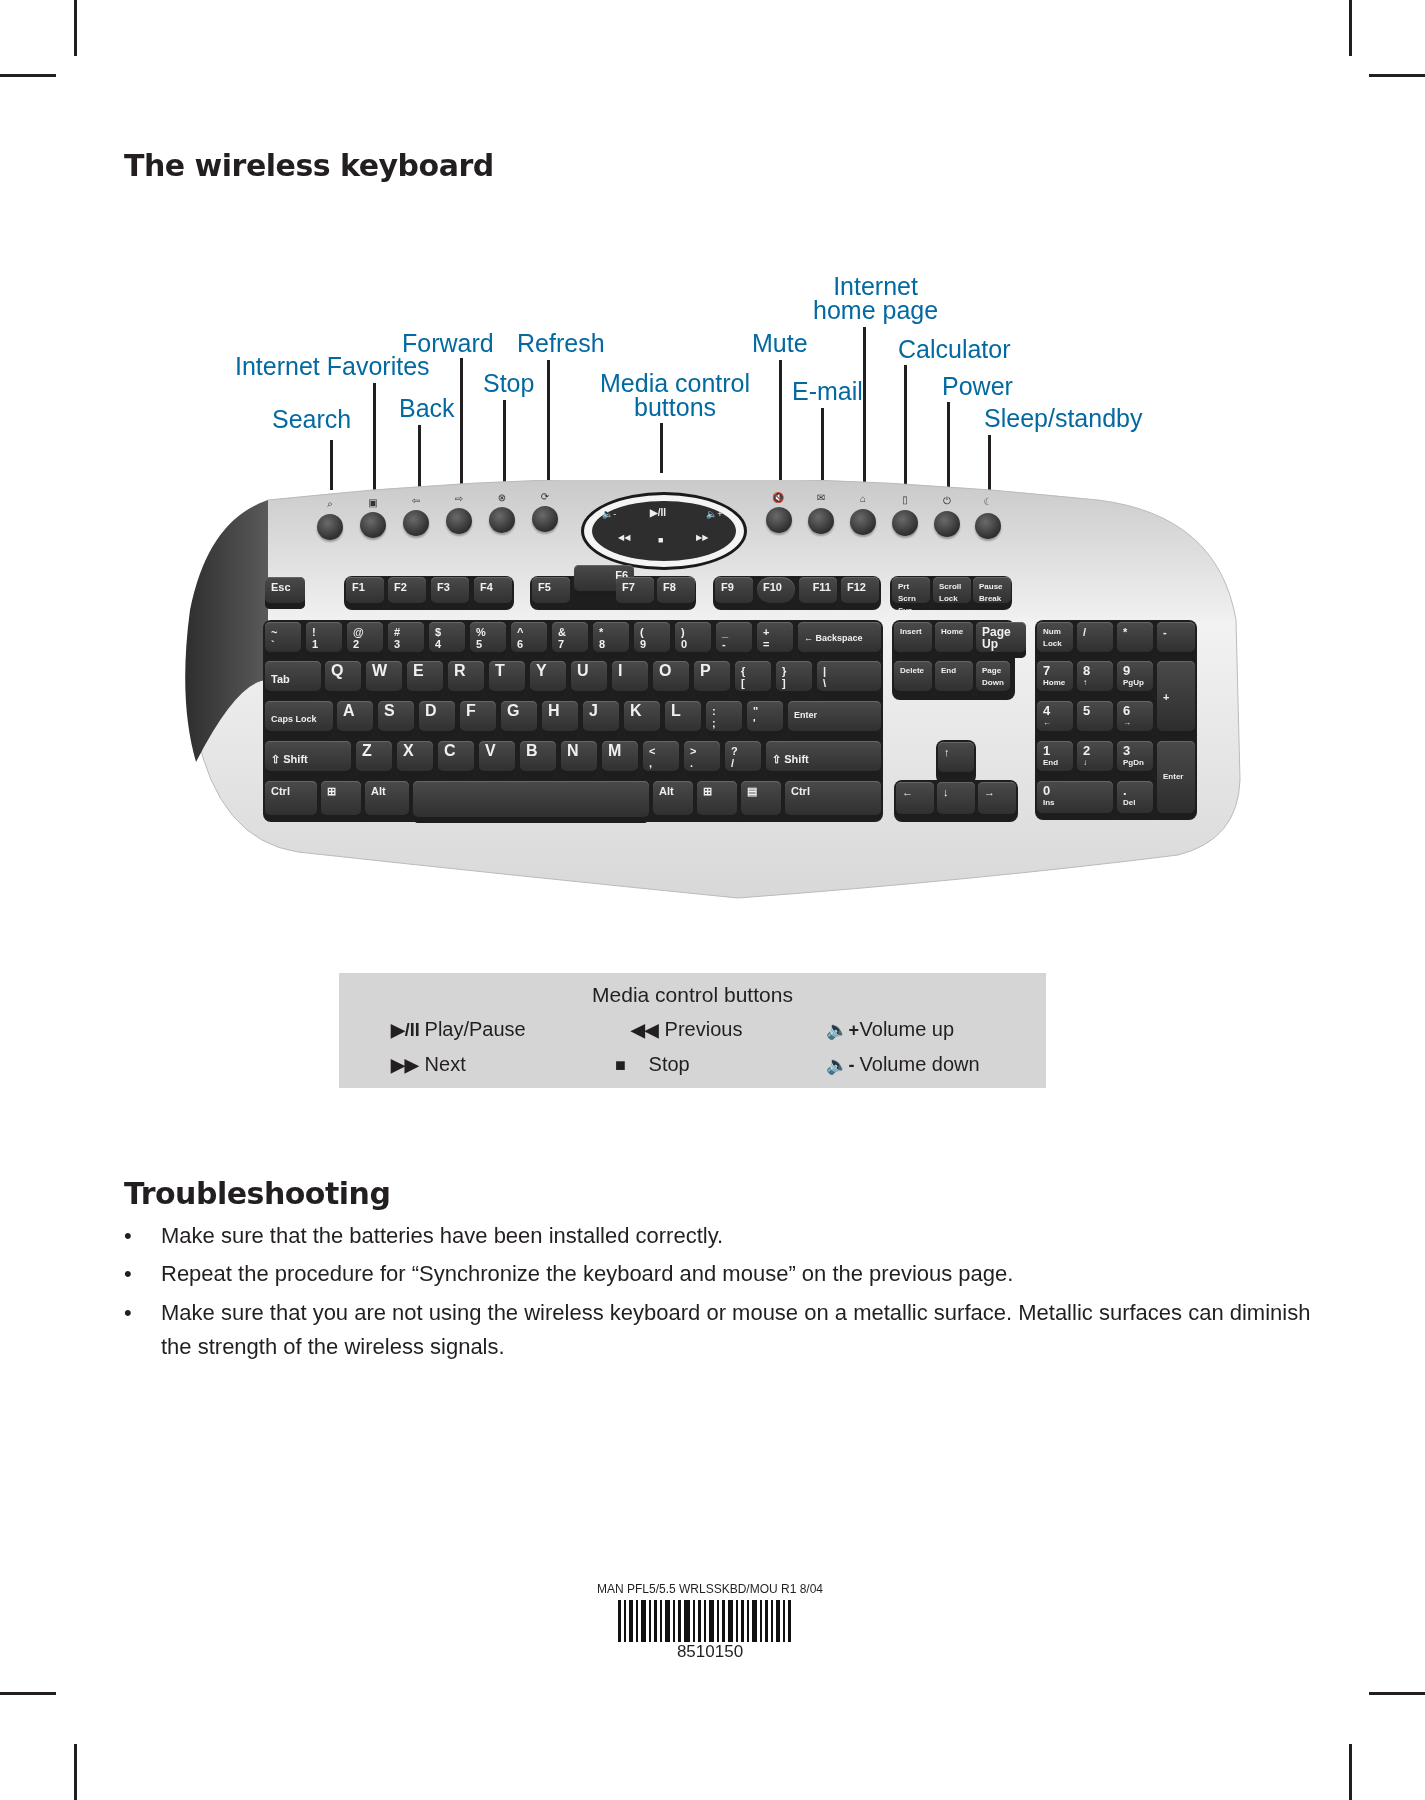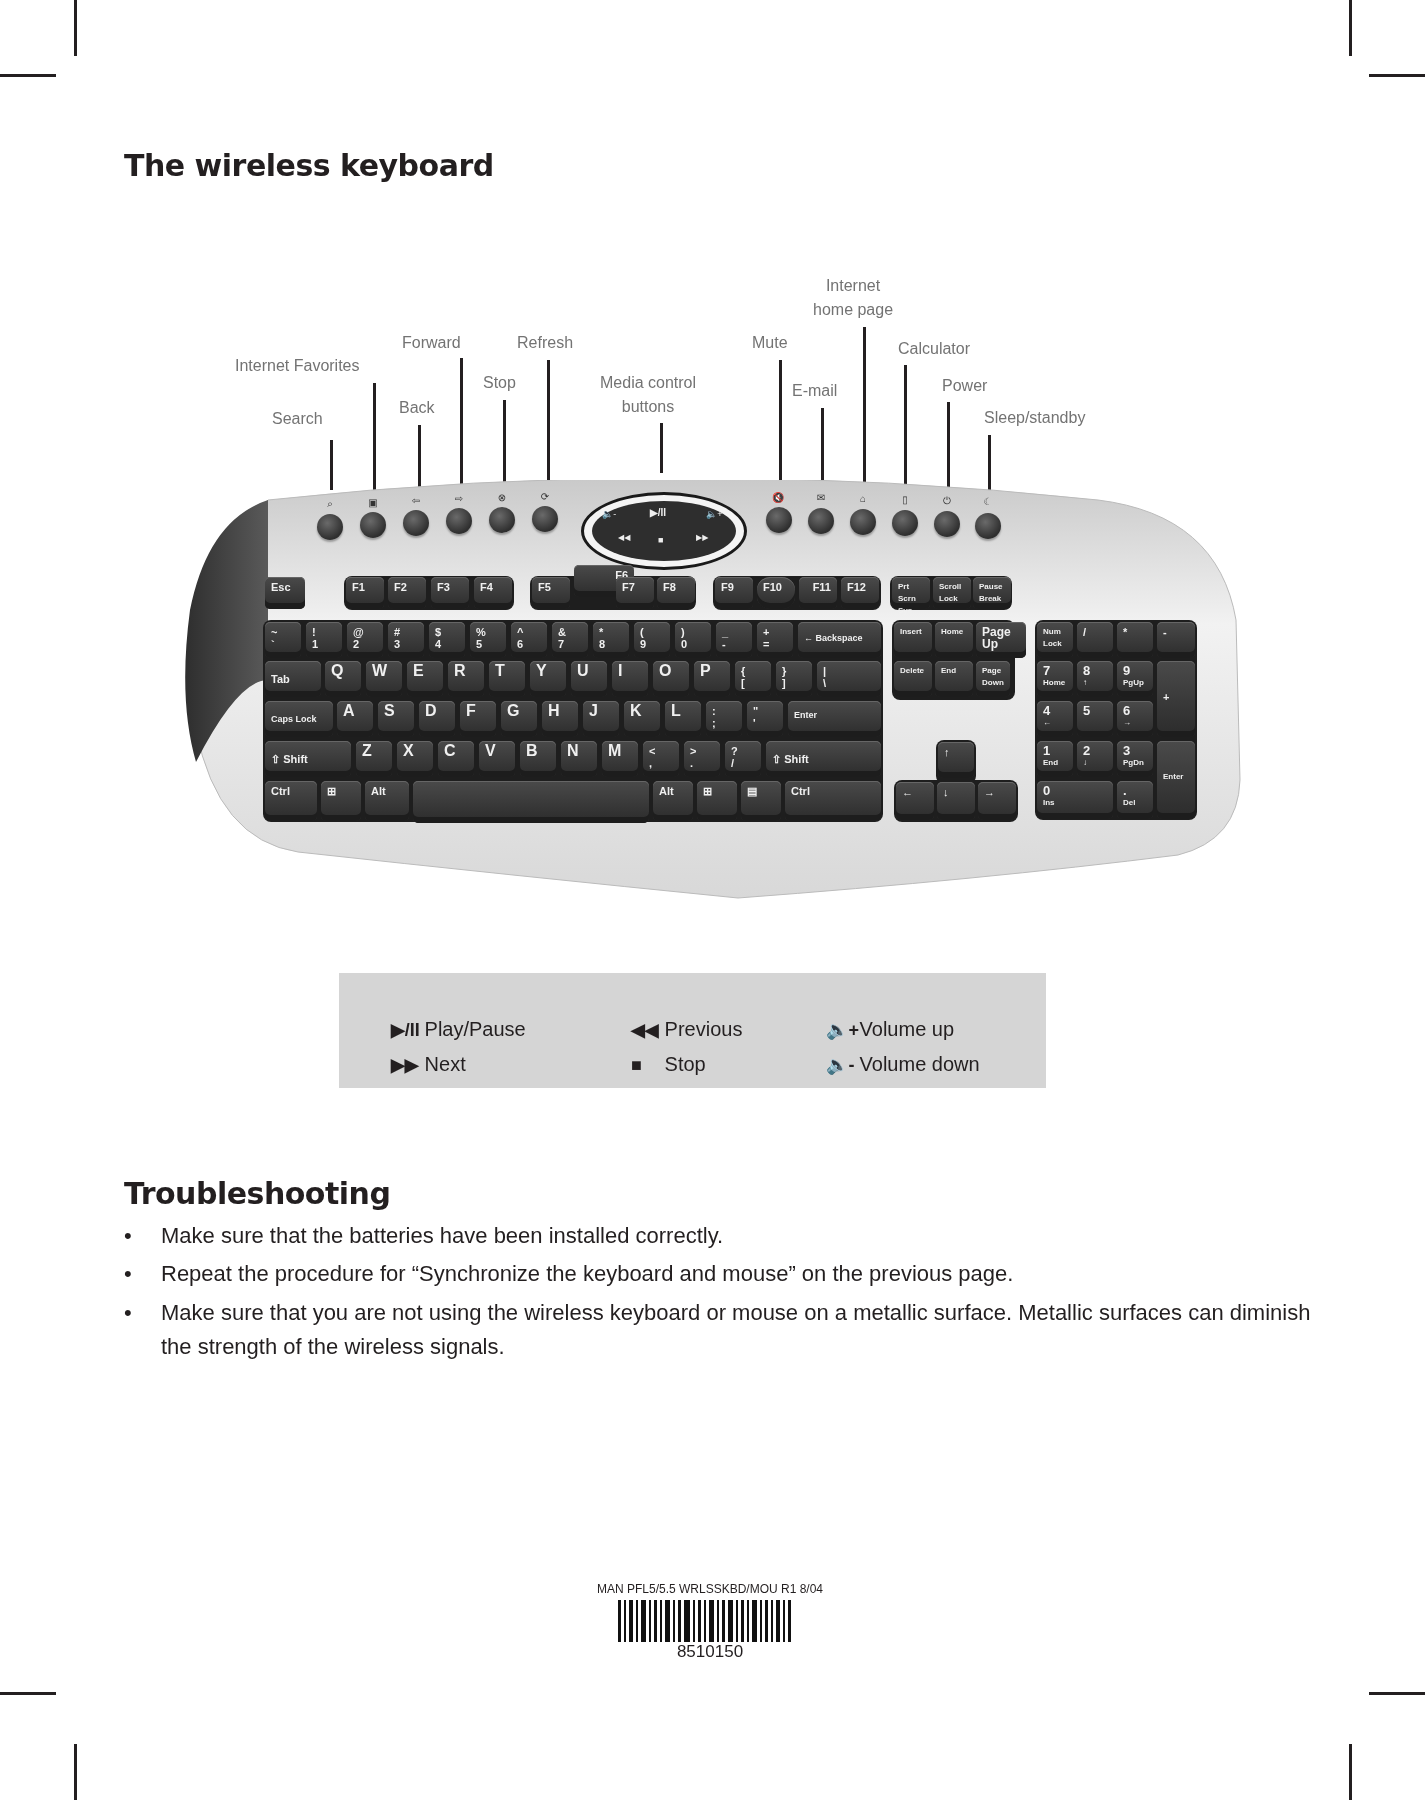--- a/index.html
+++ b/index.html
@@ -1,21 +1,21 @@
 <!DOCTYPE html>
 <html><head>
 <meta charset="utf-8">
 <style>
   html, body { margin:0; padding:0; background:#ffffff; }
   body { width:1425px; height:1800px; position:relative; overflow:hidden;
          font-family:"Liberation Sans", sans-serif; color:#231f20; }
   .crop { position:absolute; background:#231f20; }
   .h1 { position:absolute; font-family:"DejaVu Sans", sans-serif; font-weight:bold;
         font-size:30px; letter-spacing:-0.5px; color:#231f20; }
-  .callout { position:absolute; font-size:16px; color:#737373; text-align:center; line-height:24px; white-space:nowrap; }
+  .callout { position:absolute; font-size:25px; color:#0369a1; text-align:center; line-height:24px; white-space:nowrap; }
   .leader { position:absolute; width:3px; background:#231f20; }
 
   
   .kb-body { position:absolute; left:178px; top:480px; width:1068px; height:420px; }
   .kb-key { position:absolute; background:linear-gradient(#4a4a4a,#2b2b2b); border-radius:5px;
             box-shadow: inset 0 -6px 0 #1d1d1d, inset 0 1px 0 #666; color:#f0f0f0;
             font-size:11px; font-weight:bold; box-sizing:border-box; padding:4px 6px; line-height:12px; }
   .kb-key.big { font-size:16px; }
   .kb-round { position:absolute; width:26px; height:26px; border-radius:50%;
               background:radial-gradient(circle at 40% 35%, #6a6a6a, #2f2f2f 70%); box-shadow:0 2px 2px rgba(0,0,0,.3); }
@@ -370,37 +370,38 @@
       <div style="font-size:13px;">0</div>
       <div style="font-size:8px;">Ins</div>
     </div>
   <div class="kb-key" style="left:939px;top:301px;width:36px;height:38px;">
       <div style="font-size:13px;">.</div>
       <div style="font-size:8px;">Del</div>
     </div>
 </div>
 
 <div class="media">
+  <div class="media-title">Media control buttons</div>
   <div class="media-item" style="left:52px;top:45px;">
     <span class="media-icon">▶/II</span>
     <span>Play/Pause</span>
   </div>
   <div class="media-item" style="left:292px;top:45px;">
     <span class="media-icon">◀◀</span>
     <span>Previous</span>
   </div>
   <div class="media-item" style="left:487px;top:45px;">
     <span class="media-icon">🔈+</span>
     <span>Volume up</span>
   </div>
   <div class="media-item" style="left:52px;top:80px;">
     <span class="media-icon">▶▶</span>
     <span>Next</span>
   </div>
-  <div class="media-item" style="left:292px;top:80px;">
+  <div class="media-item" style="left:276px;top:80px;">
     <span class="media-icon">■</span>
     <span>Stop</span>
   </div>
   <div class="media-item" style="left:487px;top:80px;">
     <span class="media-icon">🔈-</span>
     <span>Volume down</span>
   </div>
 </div>
 
 <div class="h1" style="left:124px;top:1176px;">Troubleshooting</div>

